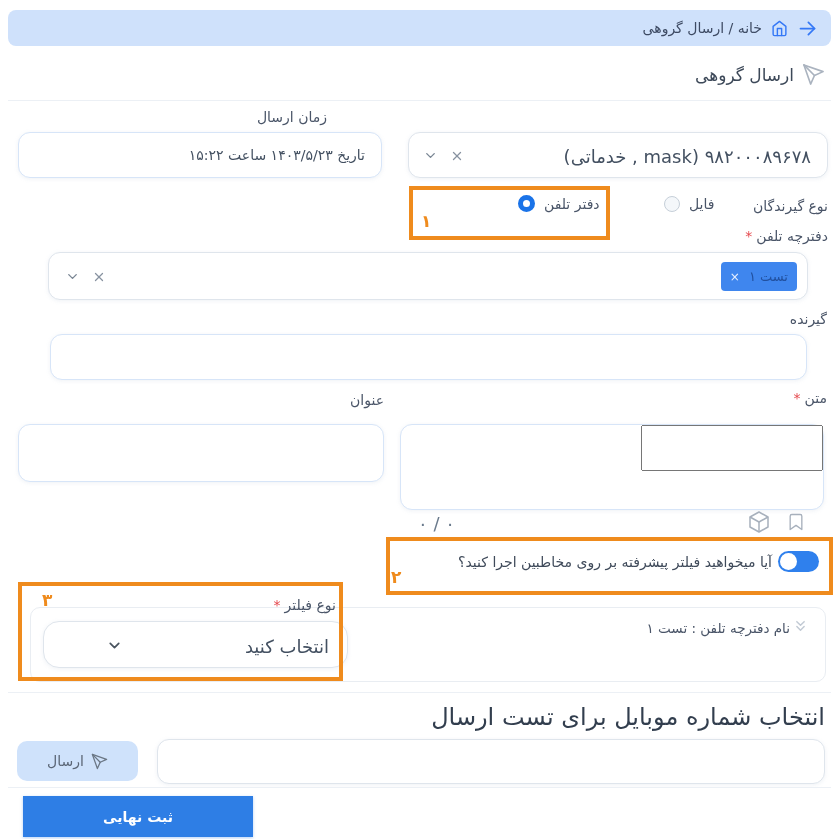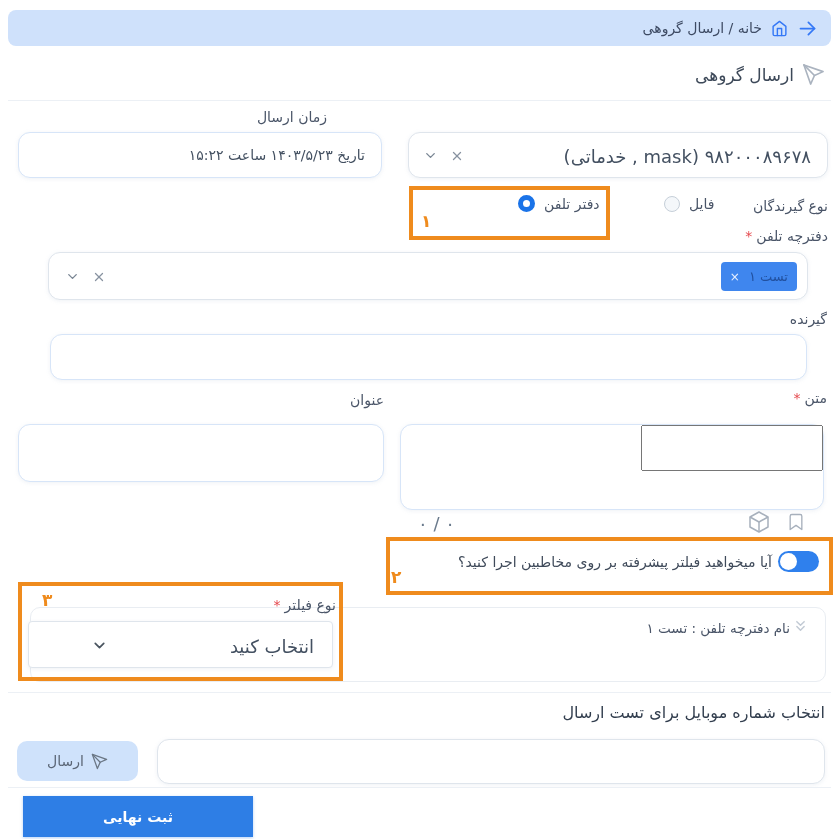--- a/index.html
+++ b/index.html
@@ -163,35 +163,35 @@
     <svg width="15" height="17" viewBox="0 0 24 28" fill="none" stroke="#c2cad4" stroke-width="2.4" stroke-linecap="round" stroke-linejoin="round">
         <polyline points="6 6 12 12 18 6"></polyline>
         <polyline points="6 14 12 20 18 14"></polyline>
       </svg>
   </span>
   <div class="abs" style="right:49px;top:620px;font-size:13.5px;color:#4a5568;">نام دفترچه تلفن : تست ۱</div>
 
   <div class="abs lbl" style="right:503px;top:597px;text-align:right;">
     <span>نوع فیلتر</span><span class="star">*</span>
   </div>
-  <div class="abs field" style="left:28px;top:621px;width:305px;height:47px;border-radius:4px;">
+  <div class="abs field" style="left:43px;top:621px;width:305px;height:47px;border-radius:16px;">
     <span class="valtxt abs" style="right:18px;top:14px;">انتخاب کنید</span>
     <span class="abs" style="left:62px;top:15px;">
       <svg width="17" height="17" viewBox="0 0 24 24" fill="none" stroke="#49545f" stroke-width="2.4" stroke-linecap="round" stroke-linejoin="round">
           <polyline points="6 9 12 15 18 9"></polyline>
         </svg>
     </span>
   </div>
 
   <div class="ann" style="left:18px;top:582px;width:325px;height:99px;"></div>
   <div class="ann-num" style="left:42px;top:590px;">۳</div>
 
   <div class="hr" style="top:692px;"></div>
 
-  <div class="abs" style="right:14px;top:703px;font-size:16px;font-weight:500;color:#323e4e;">انتخاب شماره موبایل برای تست ارسال</div>
+  <div class="abs" style="right:14px;top:703px;font-size:24px;font-weight:500;color:#323e4e;">انتخاب شماره موبایل برای تست ارسال</div>
 
   <div class="abs field" style="left:157px;top:739px;width:668px;height:45px;">
     <input class="raw" value="" style="">
   </div>
   <button class="abs btn-send" style="left:17px;top:741px;width:121px;height:40px;">
     <span>
       <svg width="17" height="17" viewBox="0 0 24 24" fill="none" stroke="#6b7785" stroke-width="1.8" stroke-linecap="round" stroke-linejoin="round" style="transform:scaleX(-1);">
           <line x1="22" y1="2" x2="11" y2="13"></line>
           <polygon points="22 2 15 22 11 13 2 9 22 2"></polygon>
         </svg>

